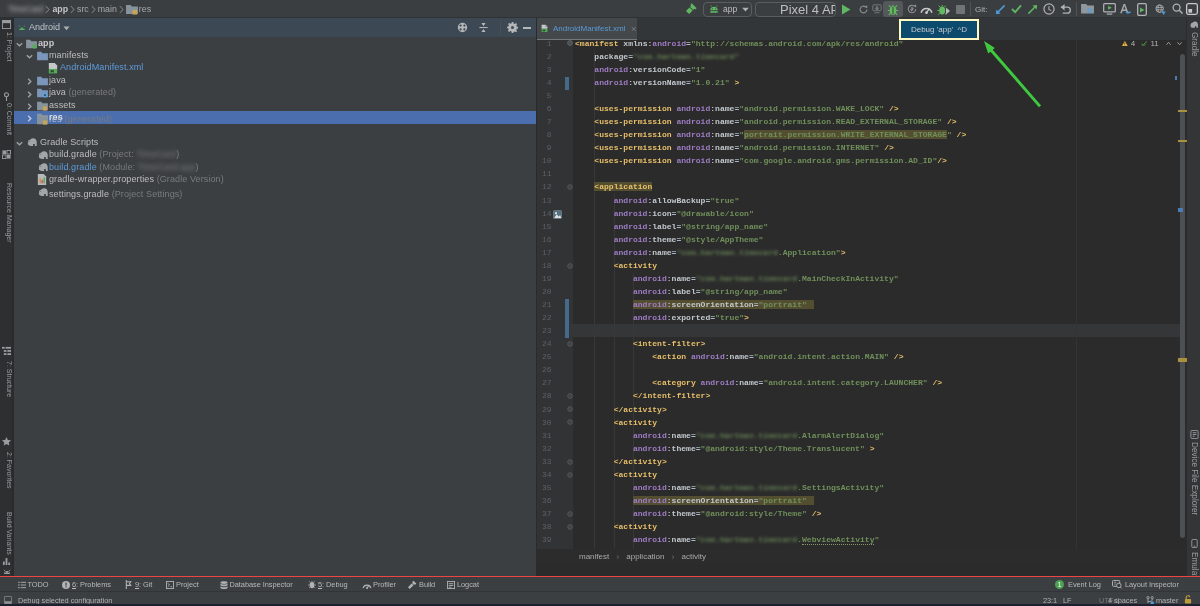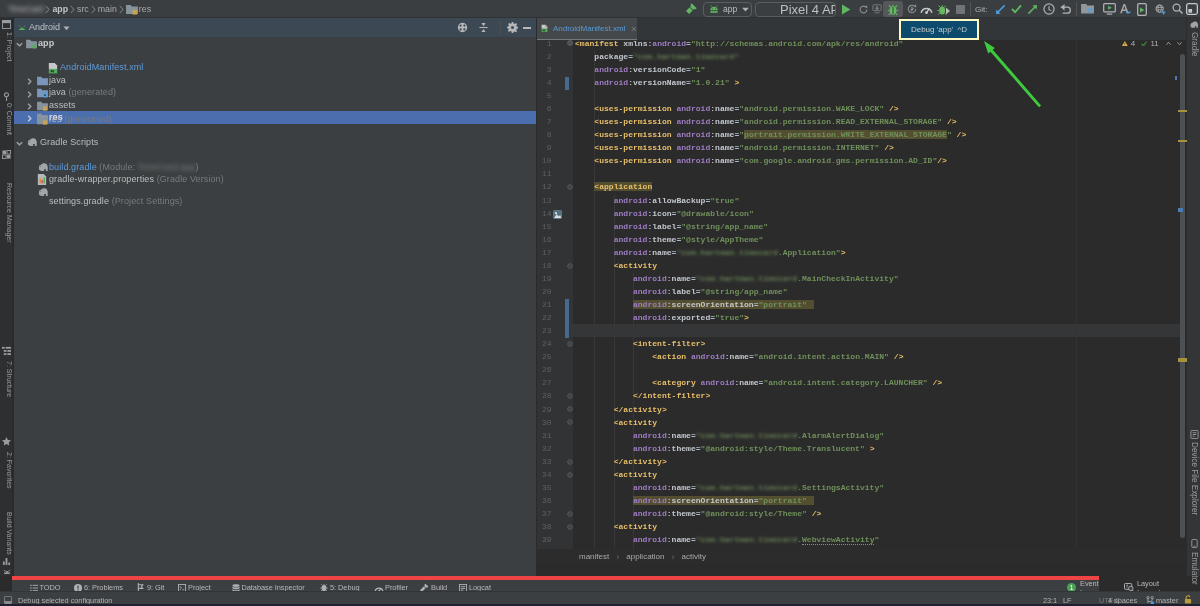--- a/index.html
+++ b/index.html
@@ -33,21 +33,21 @@
 #code .n{color:#9e7cc4;}
 #code .a{color:#c2c7cd;}
 #code .s{color:#6f8f5a;}
 #code .h{background:#544e31;}
 #code .bl{color:#6f8f5a;filter:blur(1.4px);opacity:0.85;}
 .guide{position:absolute;width:1px;background:#383838;}
 
 #ebread{position:absolute;left:0;top:531px;width:649px;height:15px;background:#2c2c2c;color:#a7a9ab;font-size:8px;display:flex;align-items:center;}
 #etabs{position:absolute;left:0;top:546px;width:649px;height:17px;background:#343739;color:#b0b2b4;font-size:8.3px;}
 
-#btoolbar{position:absolute;left:12px;top:576px;width:1087px;height:15px;background:#3c3f41;border-top:4px solid #ef4444;font-size:7.4px;color:#b6b8ba;letter-spacing:-0.05px;}
+#btoolbar{position:absolute;left:0;top:576px;width:1200px;height:15px;background:#3c3f41;border-top:1px solid #ef4444;font-size:7.4px;color:#b6b8ba;letter-spacing:-0.05px;}
 #statusbar{position:absolute;left:0;top:591px;width:1200px;height:15px;background:#3c3f41;border-top:1px solid #323537;font-size:7.4px;color:#b0b2b4;letter-spacing:-0.05px;}
 #bottomedge{position:absolute;left:0;top:604px;width:1200px;height:2px;background:#1e2030;}
 .bitem{position:absolute;top:0;height:15px;display:flex;align-items:center;}
 .sitem{position:absolute;top:1px;height:14px;display:flex;align-items:center;}
 .tbtn{position:absolute;top:1.5px;height:15px;border:1px solid #5b5e60;border-radius:4px;display:flex;align-items:center;font-size:8.5px;color:#bcbec0;white-space:nowrap;overflow:hidden;}
 
 #anno-box{position:absolute;left:899px;top:19px;width:80px;height:21px;background:#0c4a6e;border:2px solid #fef9c3;display:flex;align-items:center;justify-content:center;color:#c7cacc;font-size:8px;white-space:nowrap;}
 </style></head>
 <body>
 <div id="titlebar">
@@ -296,20 +296,29 @@
     <div class="trow" style="top:0px;left:0;width:522px">
       <svg class="abs" style="left:1px;top:3px" width="9" height="9" viewBox="0 0 10 10">
           <path fill="none" stroke="#9fa2a4" stroke-width="1.5" d="M2 3.5 5 6.5 8 3.5"></path>
         </svg>
       <svg class="abs" style="left:12px;top:1.5px" width="11" height="10" viewBox="0 0 13 12">
           <path fill="#87939c" d="M0 1h5l1.3 1.6H13V11H0z"></path>
           <circle cx="10" cy="9" r="2.6" fill="#54ad58"></circle>
         </svg>
       <b class="abs" style="left:24px;top:0.5px;color:#c8cacc">app</b>
     </div>
+    <div class="trow" style="top:12.4px;left:0;width:522px">
+      <svg class="abs" style="left:11px;top:3px" width="9" height="9" viewBox="0 0 10 10">
+          <path fill="none" stroke="#9fa2a4" stroke-width="1.5" d="M2 3.5 5 6.5 8 3.5"></path>
+        </svg>
+      <svg class="abs" style="left:23px;top:1.5px" width="11" height="10" viewBox="0 0 13 12">
+          <path fill="#7b96ba" d="M0 1h5l1.3 1.6H13V11H0z"></path>
+        </svg>
+      <span class="abs" style="left:35px;top:0.5px">manifests</span>
+    </div>
     <div class="trow" style="top:24.8px;left:0;width:522px">
       <svg class="abs" style="left:34px;top:1px" width="10" height="11" viewBox="0 0 12 13">
           <path fill="#c5c7c9" d="M1 0h7l3 3v4H1z"></path>
           <rect x="1" y="7" width="10" height="5.4" fill="#54ad58"></rect>
           <path fill="#2b2b2b" d="M3.2 11.4V8.4h1l.8 1.4.8-1.4h1v3h-1V9.9l-.8 1.2-.8-1.2v1.5z"></path>
         </svg>
       <span class="abs" style="left:46px;top:0.5px;color:#5d9bdb">AndroidManifest.xml</span>
     </div>
     <div class="trow" style="top:37.2px;left:0;width:522px">
       <svg class="abs" style="left:11px;top:3px" width="9" height="9" viewBox="0 0 10 10">
@@ -362,20 +371,29 @@
       <svg class="abs" style="left:1px;top:3px" width="9" height="9" viewBox="0 0 10 10">
           <path fill="none" stroke="#9fa2a4" stroke-width="1.5" d="M2 3.5 5 6.5 8 3.5"></path>
         </svg>
       <svg class="abs" style="left:12px;top:2px" width="12" height="9" viewBox="0 0 14 10">
           <path fill="#a3a6a8" d="M4.5 2.2a4.3 4.3 0 0 1 8 1.6V9h-2.2V6.8h-2V9H5.5A2.8 2.8 0 0 1 3.4 4.3z"></path>
           <circle cx="4.6" cy="3.8" r="2.1" fill="#a3a6a8"></circle>
           <path fill="none" stroke="#a3a6a8" stroke-width="1.1" d="M3 4.5Q2.2 7 3.5 8.2"></path>
           <circle cx="4.2" cy="3.4" r="0.55" fill="#3c3f41"></circle>
         </svg>
       <span class="abs" style="left:26px;top:0.5px">Gradle Scripts</span>
+    </div>
+    <div class="trow" style="top:111.6px;left:0;width:522px">
+      <svg class="abs" style="left:23px;top:2px" width="12" height="9" viewBox="0 0 14 10">
+          <path fill="#a3a6a8" d="M4.5 2.2a4.3 4.3 0 0 1 8 1.6V9h-2.2V6.8h-2V9H5.5A2.8 2.8 0 0 1 3.4 4.3z"></path>
+          <circle cx="4.6" cy="3.8" r="2.1" fill="#a3a6a8"></circle>
+          <path fill="none" stroke="#a3a6a8" stroke-width="1.1" d="M3 4.5Q2.2 7 3.5 8.2"></path>
+          <circle cx="4.2" cy="3.4" r="0.55" fill="#3c3f41"></circle>
+        </svg>
+      <span class="abs" style="left:35px;top:0.5px">build.gradle <span class="dim">(Project: <span style="filter:blur(2px)">TimeCard</span>)</span></span>
     </div>
     <div class="trow" style="top:136.4px;left:0;width:522px">
       <svg class="abs" style="left:23px;top:1px" width="10" height="11" viewBox="0 0 12 13">
           <path fill="#b6b8ba" d="M1 0h7l3 3v10H1z"></path>
           <rect x="3" y="5" width="1.8" height="6" fill="#d98c43"></rect>
           <rect x="5.4" y="7" width="1.8" height="4" fill="#cc5962"></rect>
           <rect x="7.8" y="4" width="1.8" height="7" fill="#54ad58"></rect>
         </svg>
       <span class="abs" style="left:35px;top:0.5px">gradle-wrapper.properties <span class="dim">(Gradle Version)</span></span>
     </div>
@@ -388,21 +406,21 @@
         </svg>
       <span class="abs" style="left:35px;top:0.5px"><span style="color:#5d9bdb">build.gradle</span> <span class="dim">(Module: <span style="filter:blur(2px)">TimeCard.app</span>)</span></span>
     </div>
     <div class="trow" style="top:148.8px;left:0;width:522px">
       <svg class="abs" style="left:23px;top:2px" width="12" height="9" viewBox="0 0 14 10">
           <path fill="#a3a6a8" d="M4.5 2.2a4.3 4.3 0 0 1 8 1.6V9h-2.2V6.8h-2V9H5.5A2.8 2.8 0 0 1 3.4 4.3z"></path>
           <circle cx="4.6" cy="3.8" r="2.1" fill="#a3a6a8"></circle>
           <path fill="none" stroke="#a3a6a8" stroke-width="1.1" d="M3 4.5Q2.2 7 3.5 8.2"></path>
           <circle cx="4.2" cy="3.4" r="0.55" fill="#3c3f41"></circle>
         </svg>
-      <span class="abs" style="left:35px;top:10px">settings.gradle <span class="dim">(Project Settings)</span></span>
+      <span class="abs" style="left:35px;top:3px">settings.gradle <span class="dim">(Project Settings)</span></span>
     </div>
   </div>
 </div>
 <div id="editor">
   <div id="tabbar">
     <div id="tab1">
       <svg width="10" height="11" style="margin-left:4px" viewBox="0 0 12 13">
           <path fill="#c5c7c9" d="M1 0h7l3 3v4H1z"></path>
           <path fill="#8a8d8f" d="M7.5 0.5 11 4H7.5z"></path>
           <rect x="1" y="7" width="10" height="5.6" fill="#54ad58"></rect>

